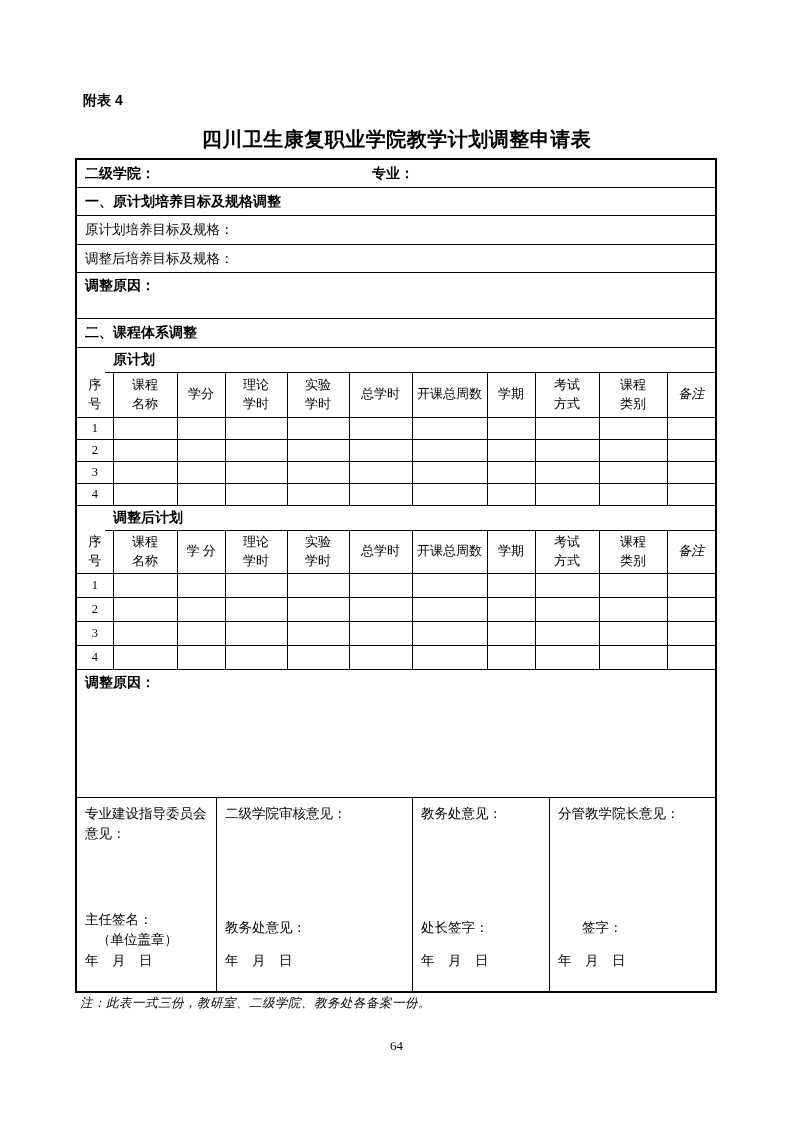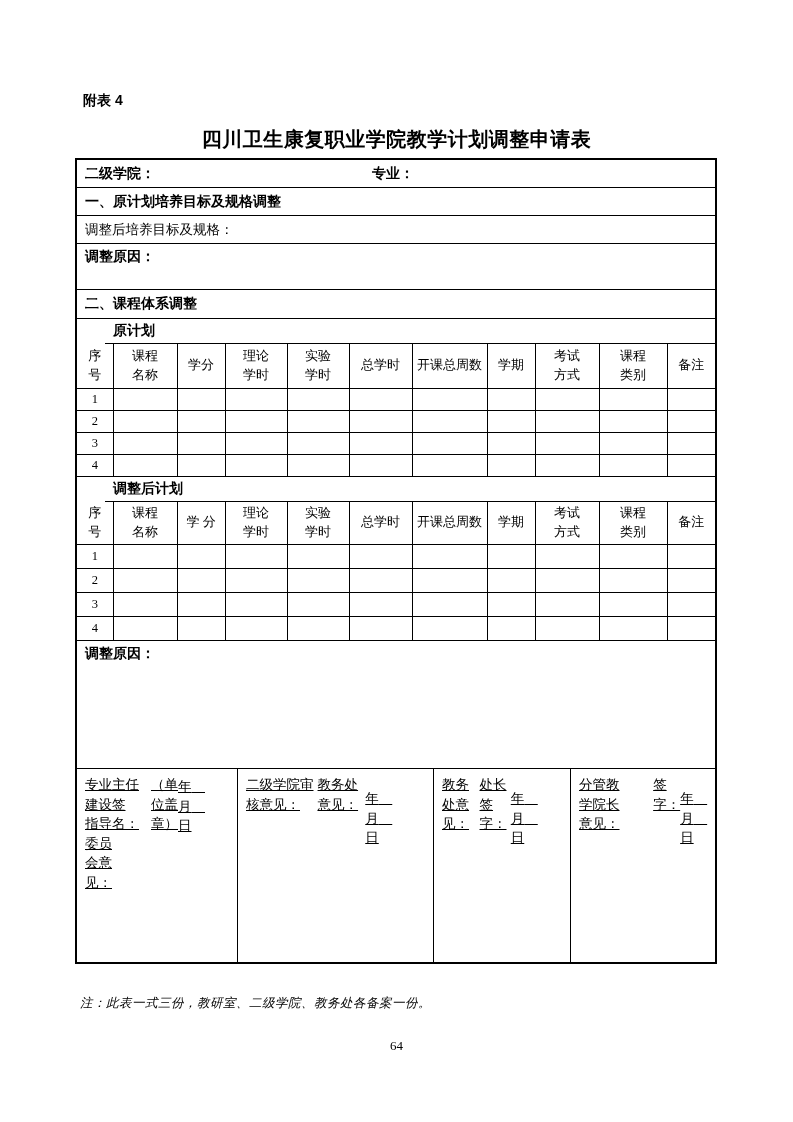--- a/index.html
+++ b/index.html
@@ -45,36 +45,36 @@
   .reason2   { height:128px; }
 
   table.course { width:100%; border-collapse:collapse; table-layout:fixed; }
   table.course td {
     border:1px solid #000;
     border-top:none; border-left:none;
     text-align:center; vertical-align:middle;
     font-size:13px;
     padding:0 1px;
   }
-  table.course td:last-child { border-right:none; }
+  table.course td:last-child { border-right:none;font-style:italic; }
   table.course tr.head td { white-space:pre-line; line-height:1.45; }
   table.course tr.head { height:44px; }
   table.course tr.head.h2 { height:42px; }
   table.course tr.data { height:22px; }
   table.course tr.data.tall { height:24px; }
   table.course tr.data td { font-size:12.5px; }
   .tbl-wrap { border-bottom:1px solid #000; }
   .tbl-wrap table.course tr:last-child td { border-bottom:none; }
 
   .approvals { display:flex; height:193px; }
   .appr-col {
     border-right:1px solid #000;
-    padding:6px 16px 20px 8px;
-    display:flex; flex-direction:row;
-    font-size:13.5px; line-height:1.45;text-decoration:underline;
+    padding:6px 8px 20px 8px;
+    display:flex; flex-direction:column;
+    font-size:13.5px; line-height:1.45;
   }
   .appr-col:last-child { border-right:none; }
   .appr-c1 { flex:0 0 140px; }
   .appr-c2 { flex:0 0 196px; }
   .appr-c3 { flex:0 0 137px; }
   .appr-c4 { flex:0 0 165px; }
   .appr-title { }
   .appr-spacer { flex:1; }
   .sign-label { }
   .sign-label.indent { padding-left:24px; }
@@ -103,20 +103,23 @@
 
   <div class="form-box">
 
     <div class="frow r-college">
       <span class="bold-label">二级学院：</span>
       <span class="major-pos bold-label">专业：</span>
     </div>
 
     <div class="frow r-s1head">
       <span class="bold-label">一、原计划培养目标及规格调整</span>
+    </div>
+    <div class="frow r-plain1">
+      <span class="plain-label">原计划培养目标及规格：</span>
     </div>
     <div class="frow r-plain2">
       <span class="plain-label">调整后培养目标及规格：</span>
     </div>
     <div class="frow r-reason1 top-align">
       <span class="bold-label">调整原因：</span>
     </div>
 
     <div class="frow r-s2head">
       <span class="bold-label">二、课程体系调整</span>

